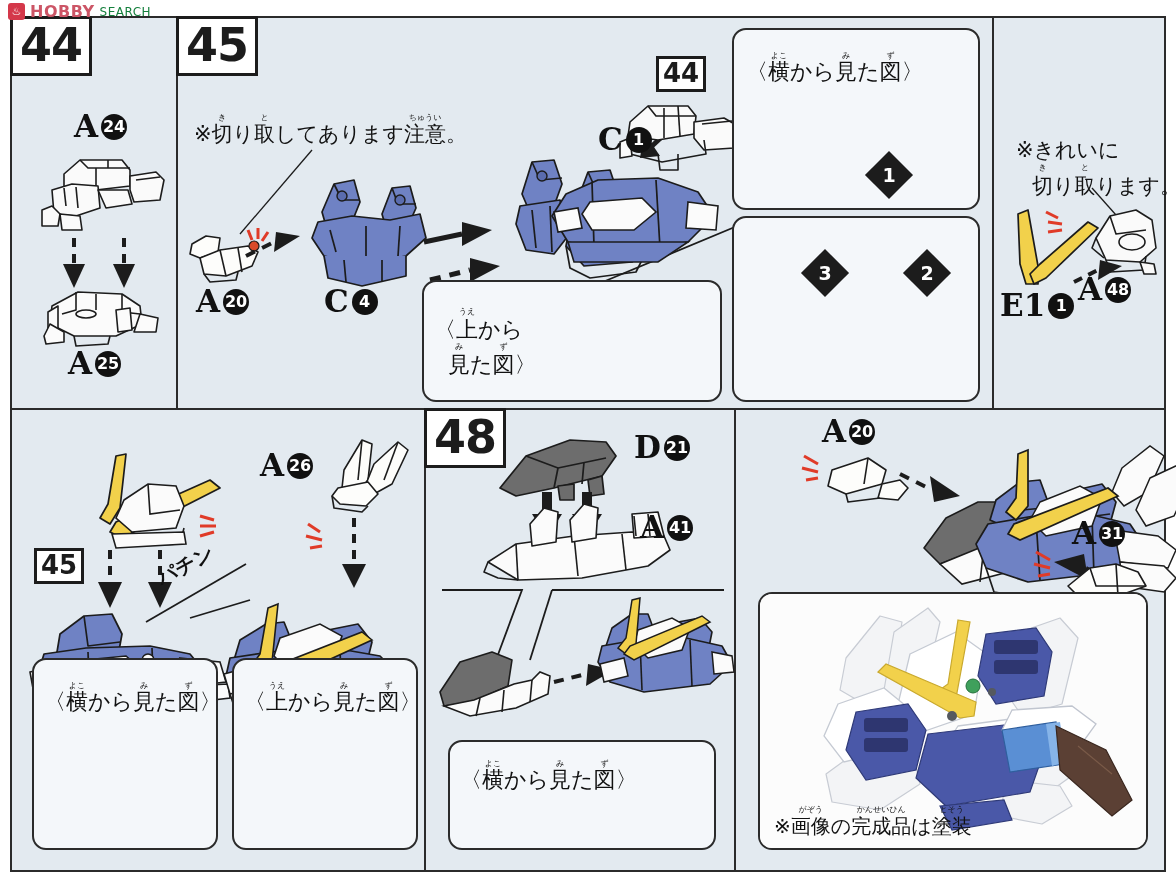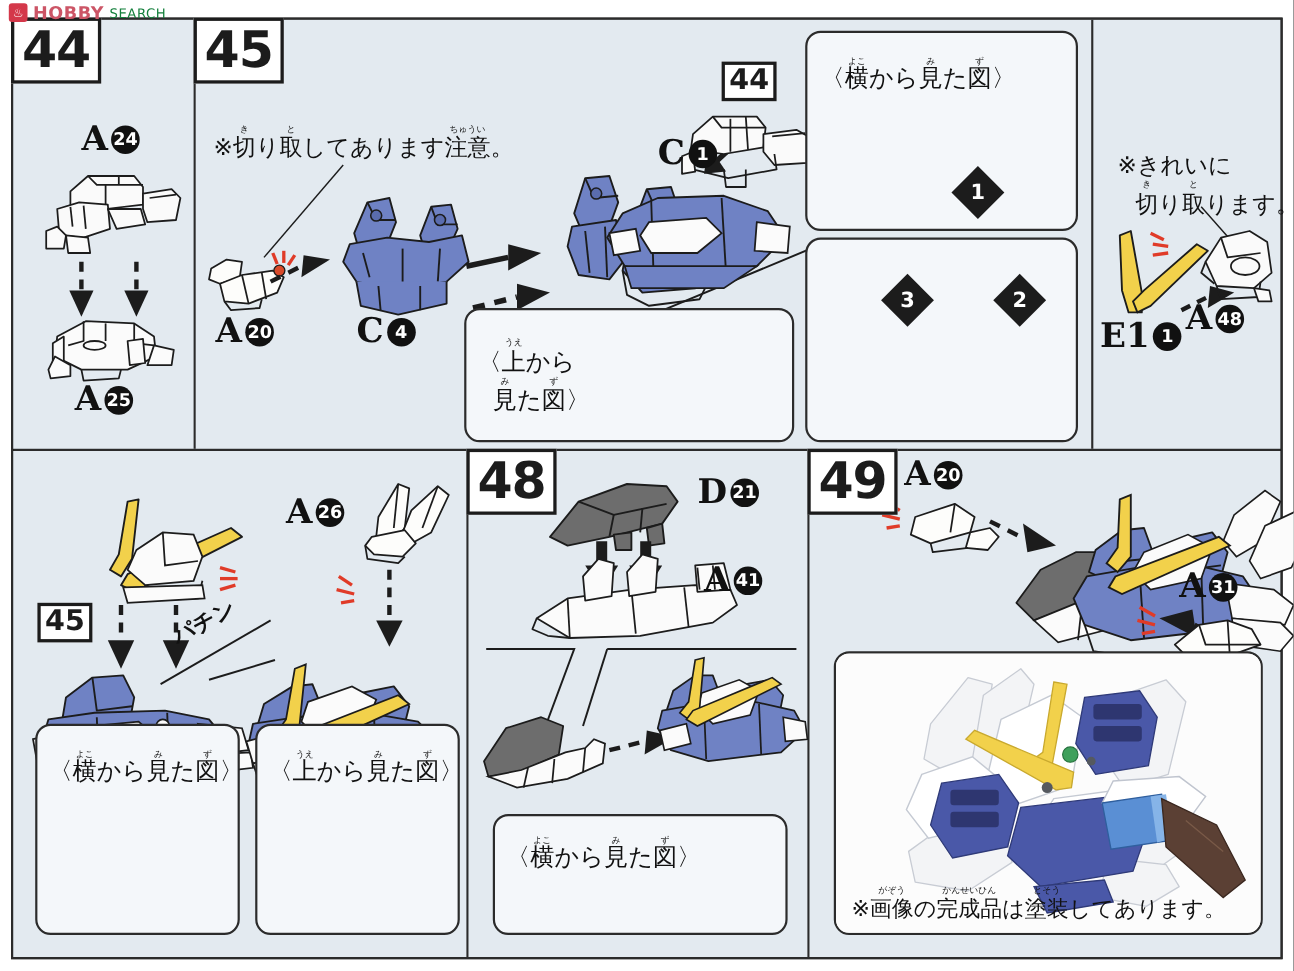--- a/index.html
+++ b/index.html
@@ -827,21 +827,20 @@
             <path d="M162 42 L198 42 L226 34 L238 38 L230 50 L190 56 L164 54 Z"></path>
           </g>
           <g fill="#f2d14b" stroke="#1c1c1c" stroke-width="1.4">
             <path d="M150 0 L158 2 L120 28 L112 22 Z"></path>
           </g>
         </svg>
       </div>
     </div>
 
     <div class="panel" style="width:428px">
-      <div class="stepno">49</div>
 
       <div class="part" style="left:86px;top:6px">
         <span class="ltr">A</span>
         <span class="num">20</span>
       </div>
 
       <div class="art" style="left:88px;top:46px">
         <svg width="92" height="50" viewBox="0 0 92 50">
           <g fill="#fdfdfb" stroke="#1c1c1c" stroke-width="1.6" stroke-linejoin="round">
             <path d="M8 14 L44 2 L62 14 L58 28 L22 38 L4 30 Z"></path>
@@ -972,17 +971,17 @@
             <path d="M296 132 L346 156 L372 206 L352 222 L300 176 Z"></path>
             <path d="M318 152 L352 180" stroke="#7a5a48" fill="none"></path>
           </g>
           <circle cx="213" cy="92" r="7" fill="#3fa05c" stroke="#24703c" stroke-width="1"></circle>
           <circle cx="192" cy="122" r="5" fill="#55595f"></circle>
           <circle cx="232" cy="98" r="4" fill="#55595f"></circle>
         </svg>
       </div>
 
       <div id="photo-caption" style="left:38px;top:396px">
-        <span class="norb">※</span><span class="rb"><span class="rt">がぞう</span><span class="rbase">画像</span></span><span class="norb">の</span><span class="rb"><span class="rt">かんせいひん</span><span class="rbase">完成品</span></span><span class="norb">は</span><span class="rb"><span class="rt">とそう</span><span class="rbase">塗装</span></span><span class="norb">してあります。</span>
+        <span class="norb">※</span><span class="rb"><span class="rt">がぞう</span><span class="rbase">画像</span></span><span class="norb">の</span><span class="rb"><span class="rt">かんせいひん</span><span class="rbase">完成品</span></span><span class="norb">は</span><span class="rb"><span class="rt">とそう</span><span class="rbase">塗装</span></span>
       </div>
     </div>
   </div>
 </div>
 
 </body></html>

